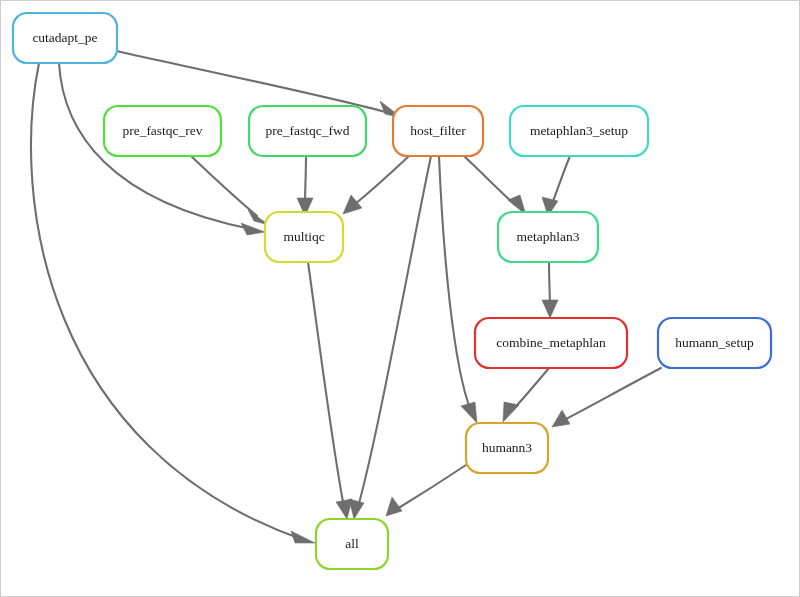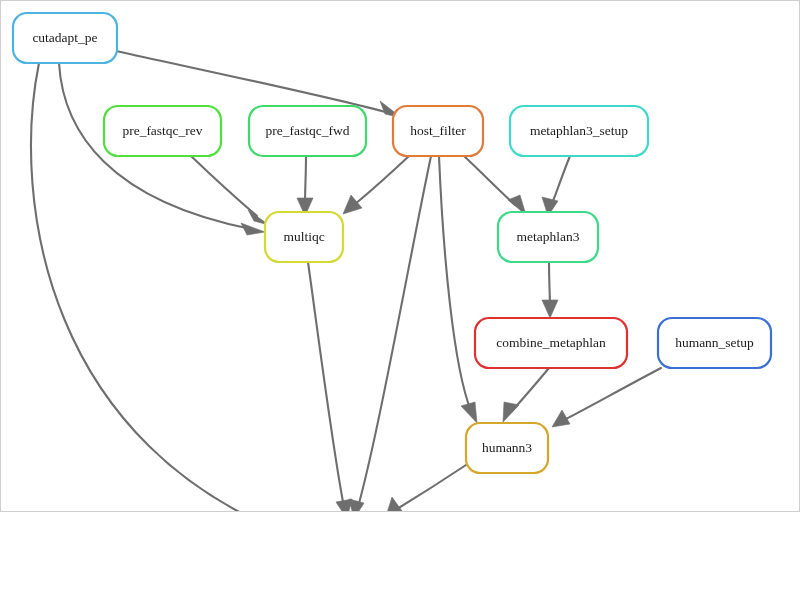--- a/index.html
+++ b/index.html
@@ -49,21 +49,21 @@
     font-size: 13.5px;
     fill: #1a1a1a;
     text-anchor: middle;
     dominant-baseline: middle;
     paint-order: stroke;
   }
 </style>
 </head>
 <body>
 
-<div id="canvas-frame" style="width: 800px; height: 512px; background: rgb(255, 255, 255); border-color: rgb(207, 207, 207); padding-left: 38px;">
+<div id="canvas-frame" style="width: 800px; height: 597px; background: rgb(255, 255, 255); border-color: rgb(207, 207, 207); padding-left: 38px;">
   <svg id="dag-svg" viewBox="0 0 800 597" xmlns="http://www.w3.org/2000/svg">
     <g id="edges-layer">
         <g>
           <path class="edge-path" d="M 115,50 C 215,72 330,96 388,112" stroke="#6e6e6e"></path>
           <polygon class="edge-head" points="401,117 379,100 384,113" fill="#6e6e6e" stroke="#6e6e6e"></polygon>
         </g>
         <g>
           <path class="edge-path" d="M 58,62 C 62,132 110,200 250,228" stroke="#6e6e6e"></path>
           <polygon class="edge-head" points="264,231 240,222 246,234" fill="#6e6e6e" stroke="#6e6e6e"></polygon>
         </g>

